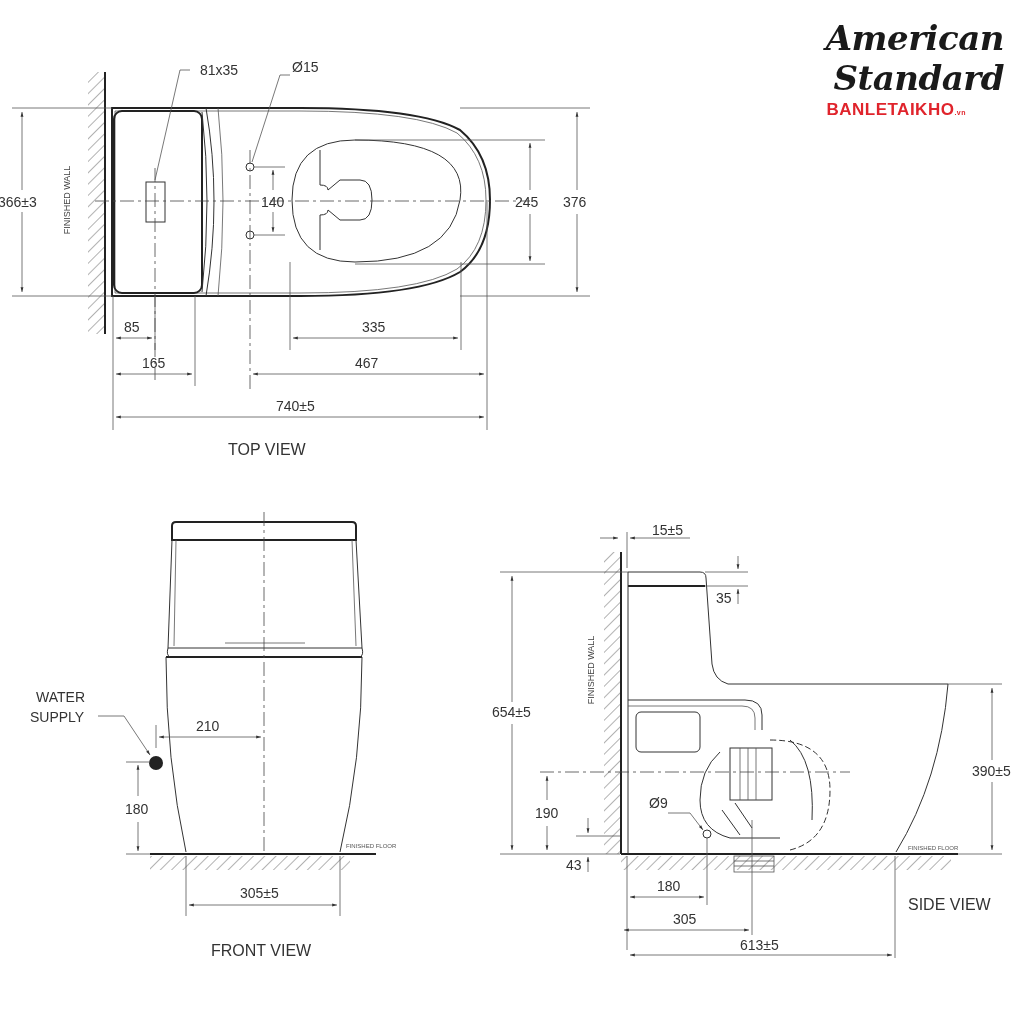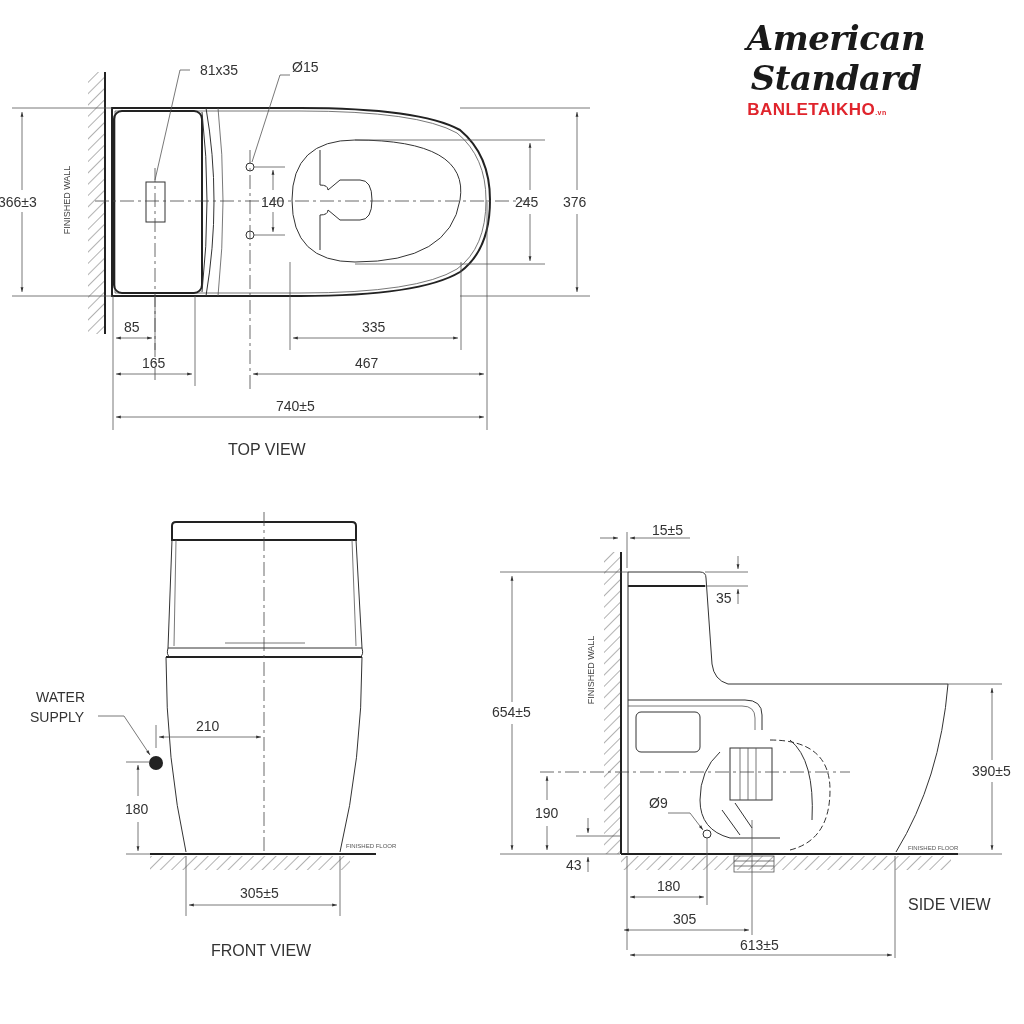--- a/index.html
+++ b/index.html
@@ -1,18 +1,18 @@
 <!DOCTYPE html>
 <html><head>
 <meta charset="utf-8">
 <style>
   html,body{margin:0;padding:0;background:#ffffff;}
   body{width:1024px;height:1024px;position:relative;overflow:hidden;font-family:"Liberation Sans",sans-serif;}
   svg{position:absolute;left:0;top:0;}
-  .brand{position:absolute;left:668px;top:18px;width:336px;text-align:center;}
+  .brand{position:absolute;left:668px;top:18px;width:336px;text-align:right;}
   .brand-main{font-family:"DejaVu Serif",serif;font-style:italic;font-weight:bold;font-size:34px;color:#1a1a1a;letter-spacing:-0.5px;line-height:40px;display:block;}
   .brand-sub{font-family:"Liberation Sans",sans-serif;font-weight:bold;font-size:17px;color:#e0242c;letter-spacing:0.5px;display:block;margin-right:38px;margin-top:2px;}
   .brand-sub small{font-size:7px;}
   .ln{stroke:#333;stroke-width:1;fill:none;}
   .thk{stroke:#222;stroke-width:2;fill:none;}
   .thn{stroke:#555;stroke-width:0.8;fill:none;}
   .cl{stroke:#444;stroke-width:0.8;fill:none;stroke-dasharray:14 4 3 4;}
   .dim{fill:#333;font-family:"Liberation Sans",sans-serif;font-size:14px;}
   .lbl{fill:#333;font-family:"Liberation Sans",sans-serif;font-size:16px;}
   .tiny{fill:#555;font-family:"Liberation Sans",sans-serif;font-size:6px;}

